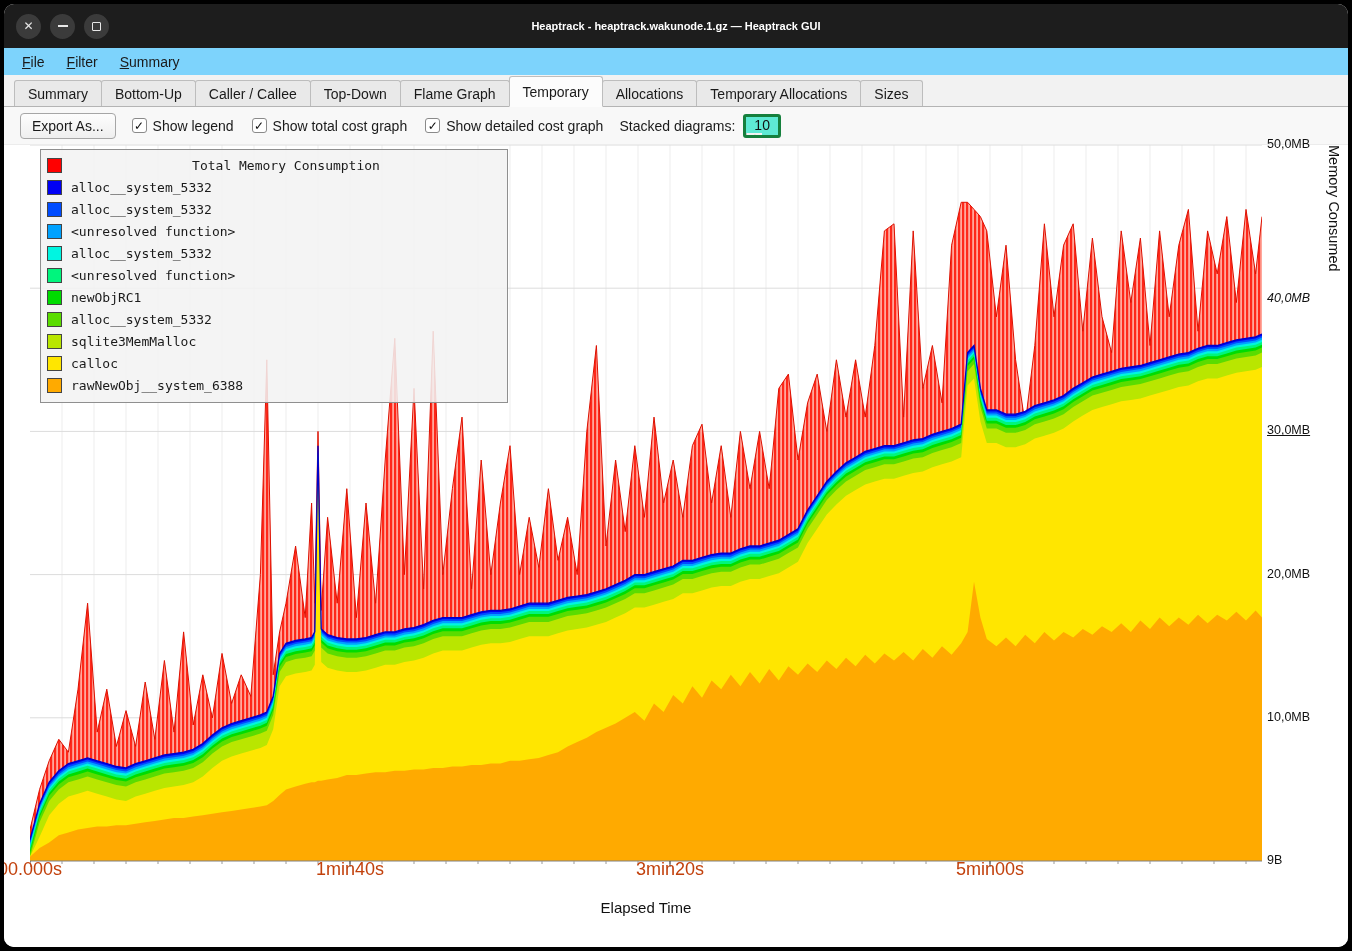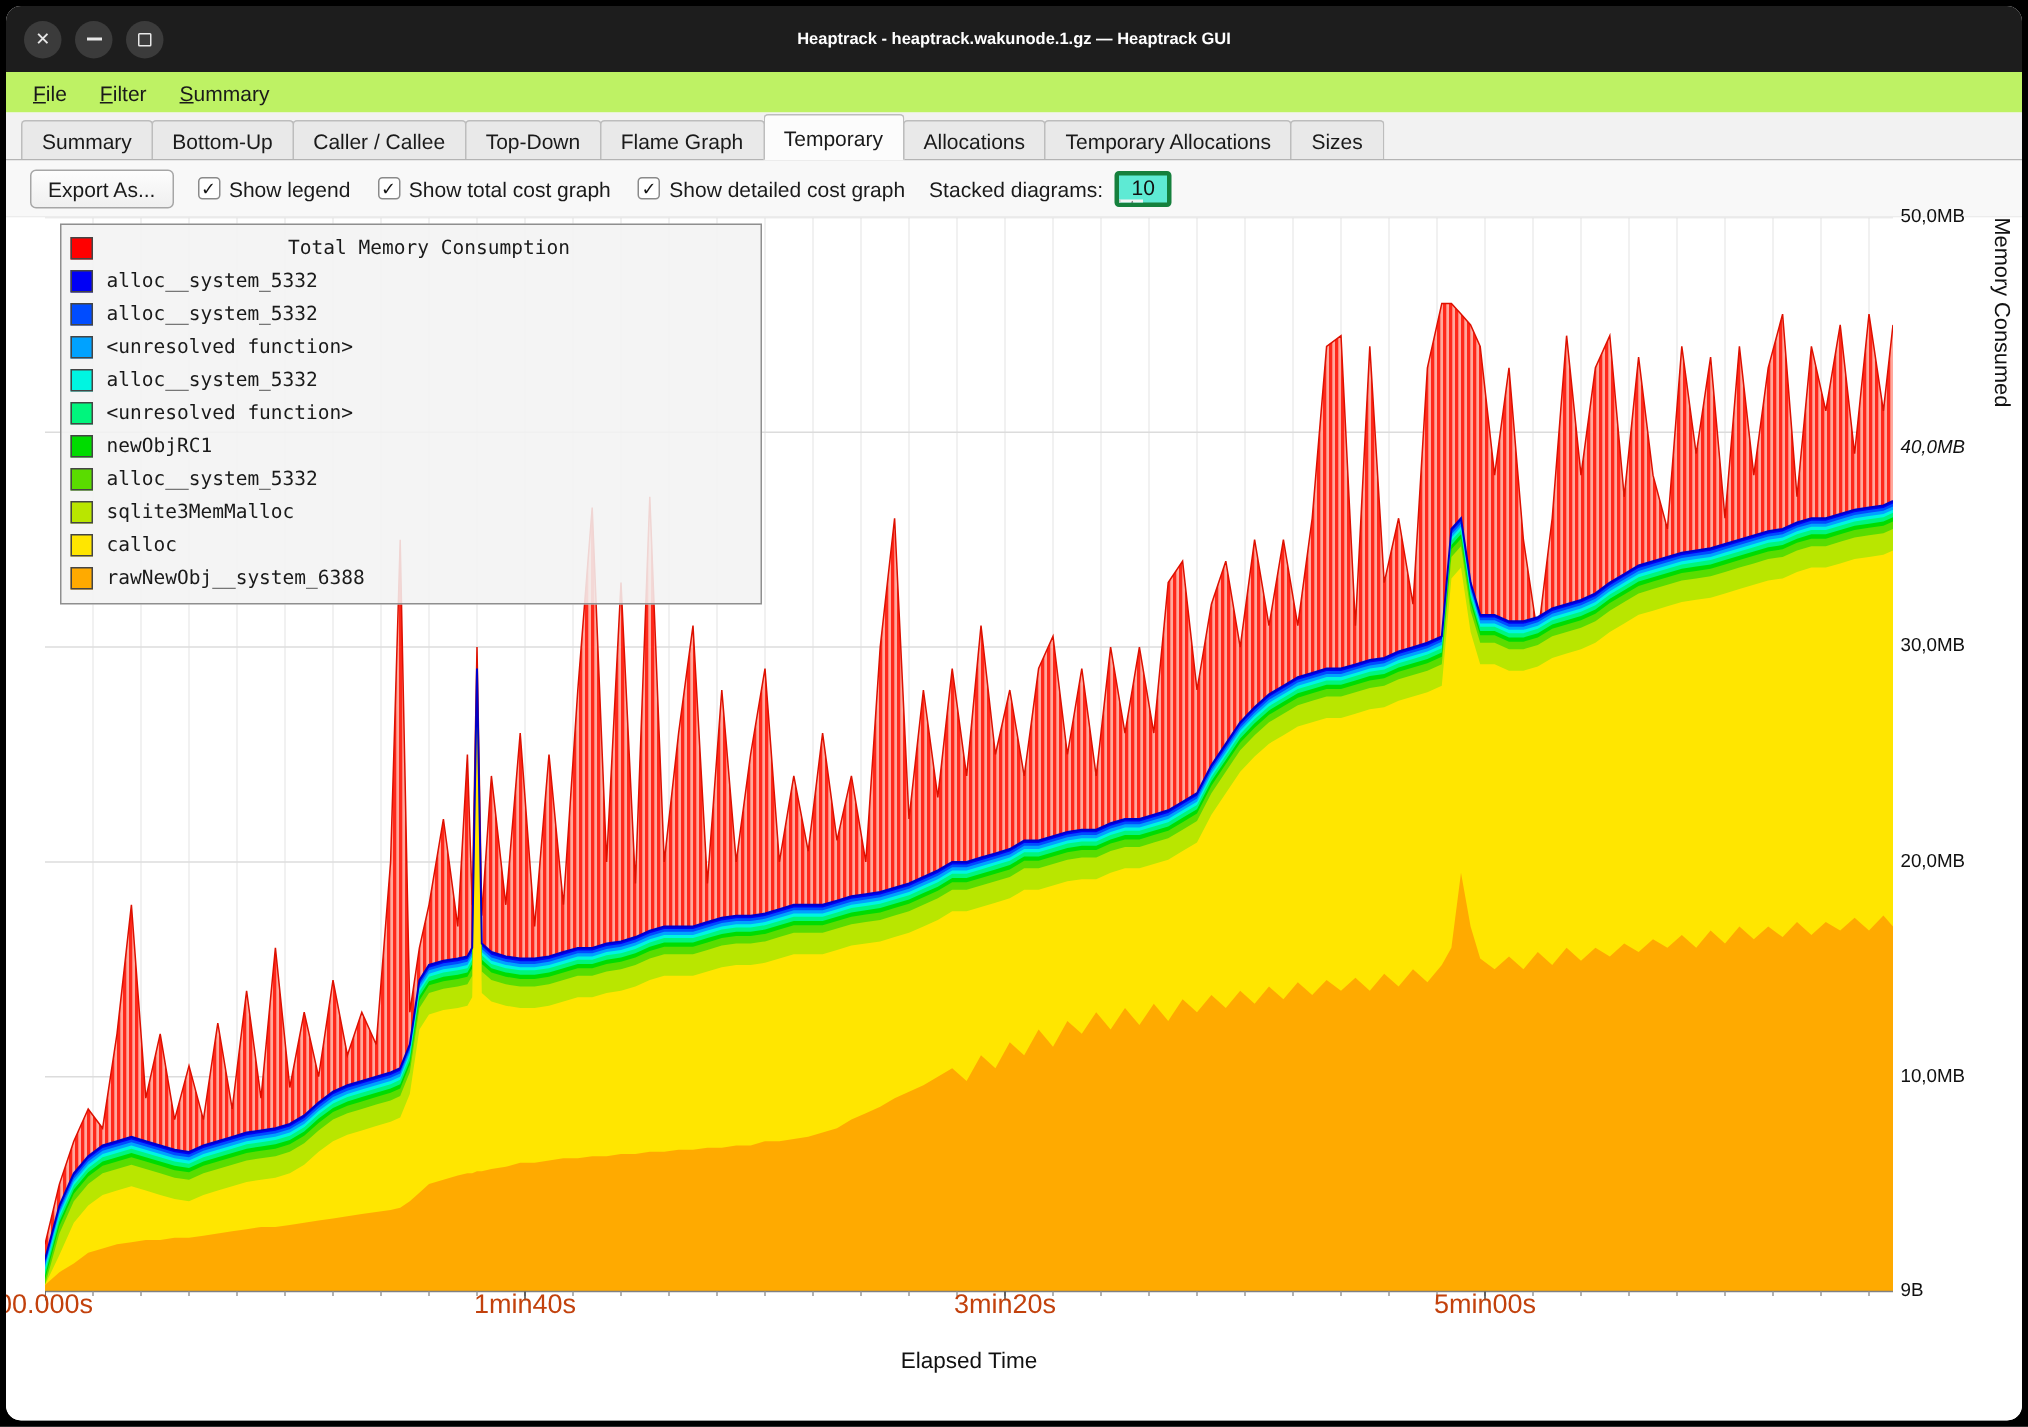--- a/index.html
+++ b/index.html
@@ -9,21 +9,21 @@
 
   
   .titlebar { height:44px; background:#1d1d1d; display:flex; align-items:center; padding:0 12px; position:relative; flex:none; }
   .win-controls { display:flex; gap:9px; z-index:2; }
   .win-btn { width:25px; height:25px; border-radius:50%; background:#3b3b3b; color:#e8e8e8; display:flex; align-items:center; justify-content:center; font-size:12px; cursor:default; }
   .min-glyph { width:10px; height:2px; background:#e8e8e8; display:block; }
   .max-glyph { width:9px; height:9px; border:1.5px solid #e8e8e8; display:block; border-radius:1px; }
   .title { position:absolute; left:0; right:0; text-align:center; color:#ffffff; font-weight:bold; font-size:11px; pointer-events:none; }
 
   
-  .menubar { height:27px; background:#bef264; display:flex; align-items:center; padding-left:8px; gap:2px; flex:none; }
+  .menubar { height:27px; background:#7dd3fc; display:flex; align-items:center; padding-left:8px; gap:2px; flex:none; }
   .menu-item { padding:3px 10px; font-size:14px; color:#1a1a1a; border-radius:3px; }
   .menu-item::first-letter { text-decoration:underline; }
 
   
   .tabbar { height:32px; background:#f2f2f2; display:flex; align-items:flex-end; padding-left:10px; border-bottom:1px solid #b4b4b4; flex:none; }
   .tab { height:26px; display:flex; align-items:center; padding:0 13px; font-size:14px; color:#1a1a1a; background:#e9e9e9; border:1px solid #bdbdbd; border-bottom:none; margin-right:-1px; border-top-left-radius:3px; border-top-right-radius:3px; white-space:nowrap; }
   .tab.active { height:31px; background:#fcfcfc; position:relative; z-index:2; margin-bottom:-1px; border-bottom:1px solid #fcfcfc; }
 
   
   .toolbar { height:38px; background:#f8f8f8; display:flex; align-items:center; gap:16px; padding-left:16px; border-bottom:1px solid #ececec; flex:none; }
@@ -276,21 +276,21 @@
             <div class="legend-row">
               <span class="swatch" style="background: rgb(255, 170, 0);"></span>
               <span class="lbl">rawNewObj__system_6388</span>
             </div>
           </div>
       </div>
       <div class="y-axis" id="yaxis">
           <span style="top: 708px;">9B</span>
           <span style="top: 564.8px;">10,0MB</span>
           <span style="top: 421.6px;">20,0MB</span>
-          <span style="top: 278.4px;">30,0MB</span>
+          <span style="top: 278.4px; text-decoration: underline;">30,0MB</span>
           <span style="top: 146px; font-style: italic;">40,0MB</span>
           <span style="top: -8px;">50,0MB</span>
         </div>
       <div class="x-axis" id="xaxis">
           <span style="left: 0px;">00.000s</span>
           <span style="left: 320px;">1min40s</span>
           <span style="left: 640px;">3min20s</span>
           <span style="left: 960px;">5min00s</span>
         </div>
       <div class="mem-label">Memory Consumed</div>

